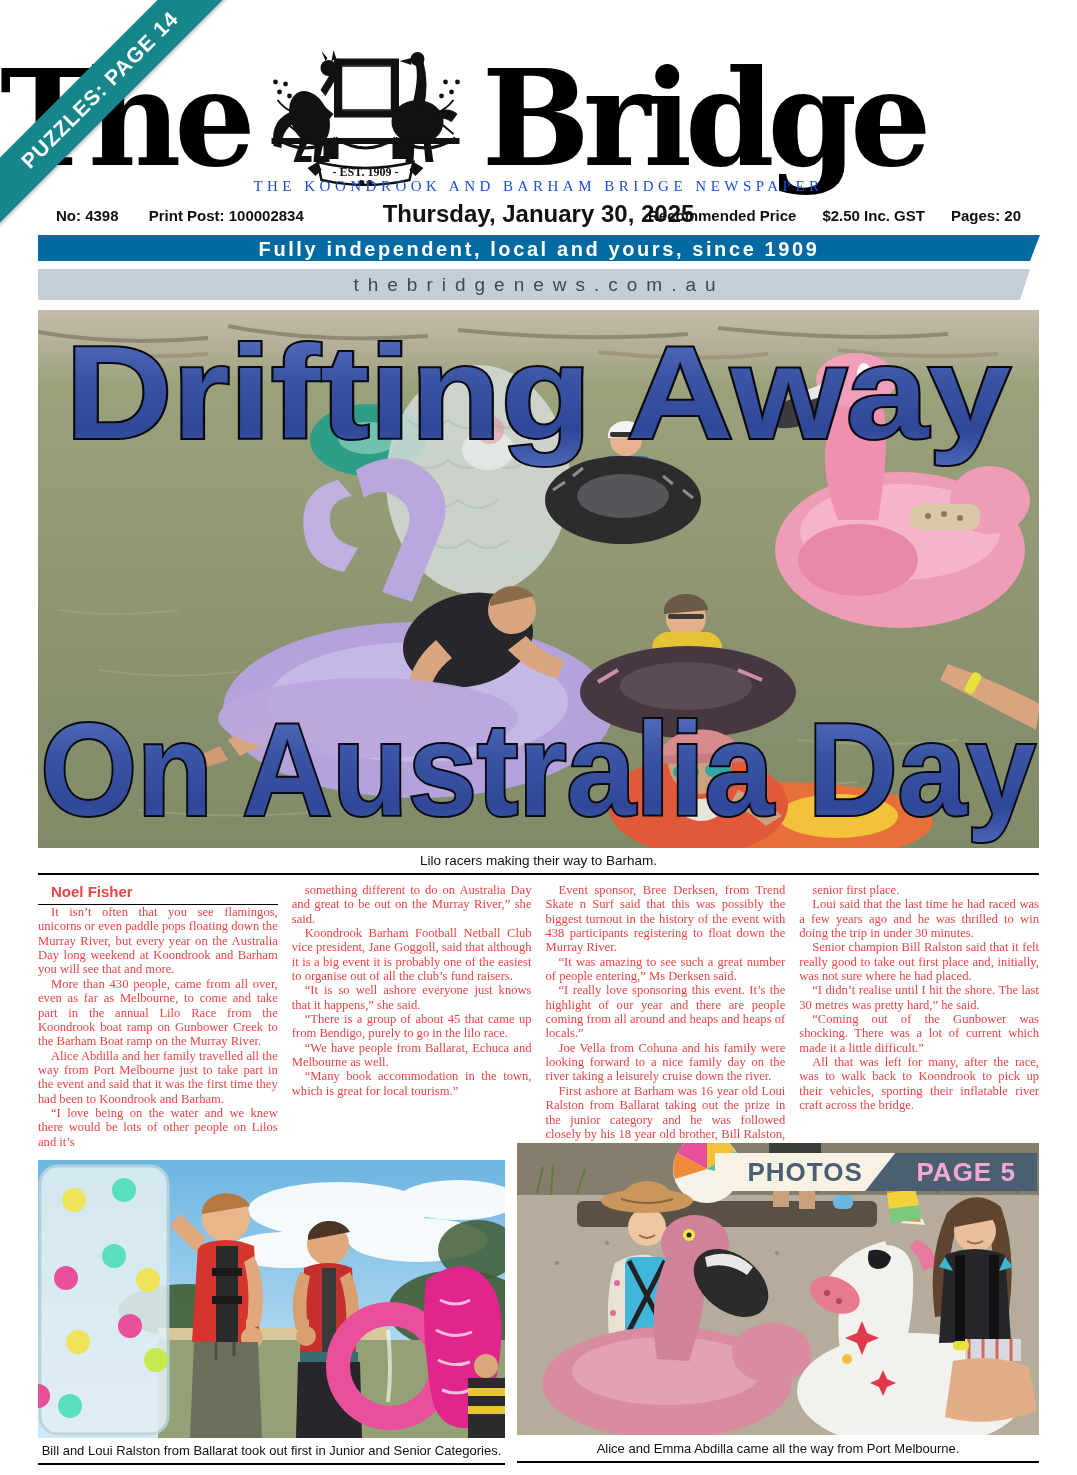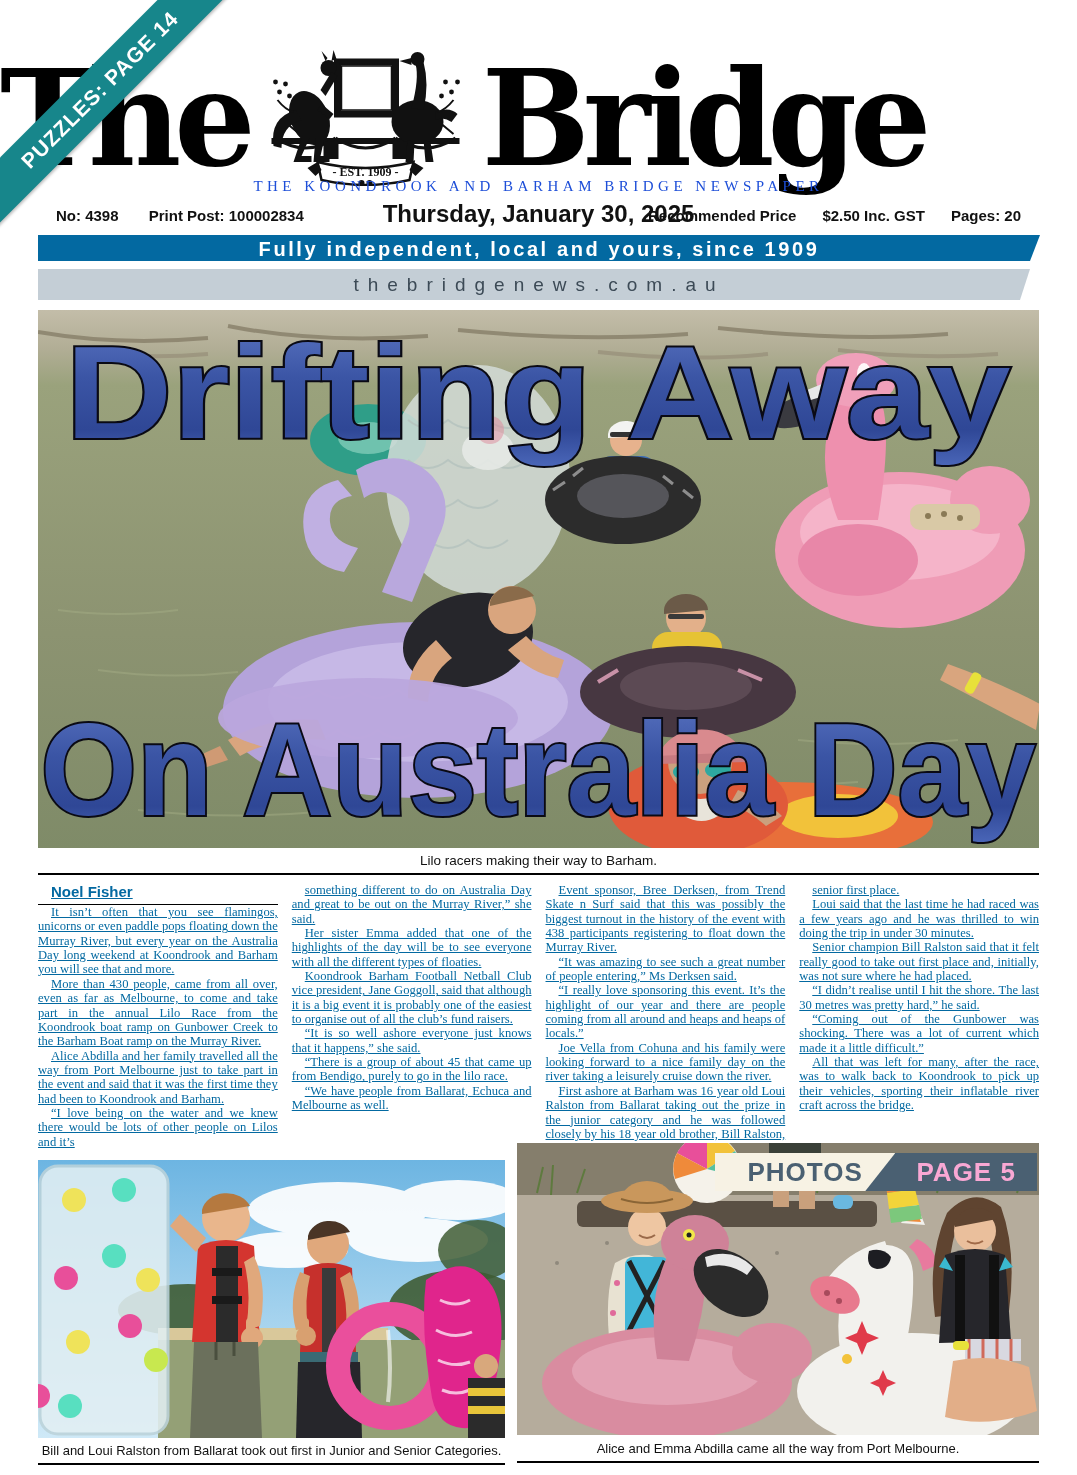--- a/index.html
+++ b/index.html
@@ -40,21 +40,21 @@
 
   
   .hero{position:absolute;top:310px;left:38px;width:1001px;height:538px;}
   .hero svg{display:block;width:100%;height:100%;}
   .hero-caption{position:absolute;top:853px;left:38px;width:1001px;text-align:center;font-size:13.5px;}
   .rule-top{position:absolute;top:873px;left:38px;width:1001px;height:0;border-top:2px solid #000;}
 
   
   .article{position:absolute;top:883px;left:38px;width:1001px;height:272px;display:flex;gap:14px;}
   .col{flex:1 1 0;font-family:"Liberation Serif",serif;font-size:12.6px;line-height:1.14;
-       text-align:justify;color:#0369a1;text-decoration:underline;}
+       text-align:justify;color:#ef4444;}
   .col p{margin:0;text-indent:13px;}
   .byline{font-family:"Liberation Sans",sans-serif;font-weight:bold;font-size:15px;
           border-bottom:1.6px solid #000;padding-bottom:4px;margin-bottom:5px;text-indent:0;}
 
   
   .photo-left{position:absolute;top:1160px;left:38px;width:467px;height:278px;}
   .photo-right{position:absolute;top:1143px;left:517px;width:522px;height:292px;text-align:center;}
   .photo-left svg,.photo-right svg{display:block;width:100%;height:100%;}
   .photos-banner{position:absolute;top:10px;right:2px;width:322px;height:38px;background:#4a6072;
                  display:flex;z-index:5;}
@@ -283,25 +283,25 @@
   <div class="article">
     <div class="col">
       <p class="byline">Noel Fisher</p>
       <p>It isn’t often that you see flamingos, unicorns or even paddle pops floating down the Murray River, but every year on the Australia Day long weekend at Koondrook and Barham you will see that and more.</p>
       <p>More than 430 people, came from all over, even as far as Melbourne, to come and take part in the annual Lilo Race from the Koondrook boat ramp on Gunbower Creek to the Barham Boat ramp on the Murray River.</p>
       <p>Alice Abdilla and her family travelled all the way from Port Melbourne just to take part in the event and said that it was the first time they had been to Koondrook and Barham.</p>
       <p>“I love being on the water and we knew there would be lots of other people on Lilos and it’s</p>
     </div>
     <div class="col">
       <p>something different to do on Australia Day and great to be out on the Murray River,” she said.</p>
-      <p>Her sister Emma added that one of the highlights of the day will be to see everyone with all the different types of floaties.</p>
       <p>Koondrook Barham Football Netball Club vice president, Jane Goggoll, said that although it is a big event it is probably one of the easiest to organise out of all the club’s fund raisers.</p>
       <p>“It is so well ashore everyone just knows that it happens,” she said.</p>
       <p>“There is a group of about 45 that came up from Bendigo, purely to go in the lilo race.</p>
       <p>“We have people from Ballarat, Echuca and Melbourne as well.</p>
+      <p>“Many book accommodation in the town, which is great for local tourism.”</p>
     </div>
     <div class="col">
       <p>Event sponsor, Bree Derksen, from Trend Skate n Surf said that this was possibly the biggest turnout in the history of the event with 438 participants registering to float down the Murray River.</p>
       <p>“It was amazing to see such a great number of people entering,” Ms Derksen said.</p>
       <p>“I really love sponsoring this event. It’s the highlight of our year and there are people coming from all around and heaps and heaps of locals.”</p>
       <p>Joe Vella from Cohuna and his family were looking forward to a nice family day on the river taking a leisurely cruise down the river.</p>
       <p>First ashore at Barham was 16 year old Loui Ralston from Ballarat taking out the prize in the junior category and he was followed closely by his 18 year old brother, Bill Ralston, who took out the</p>
     </div>
     <div class="col">
       <p>senior first place.</p>

